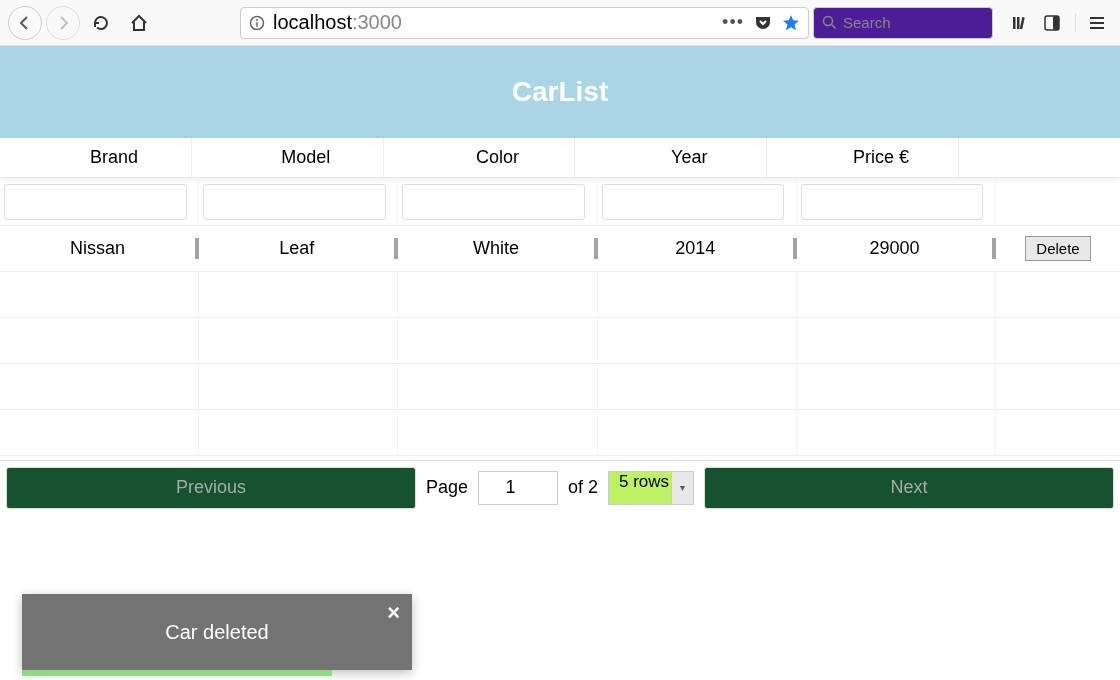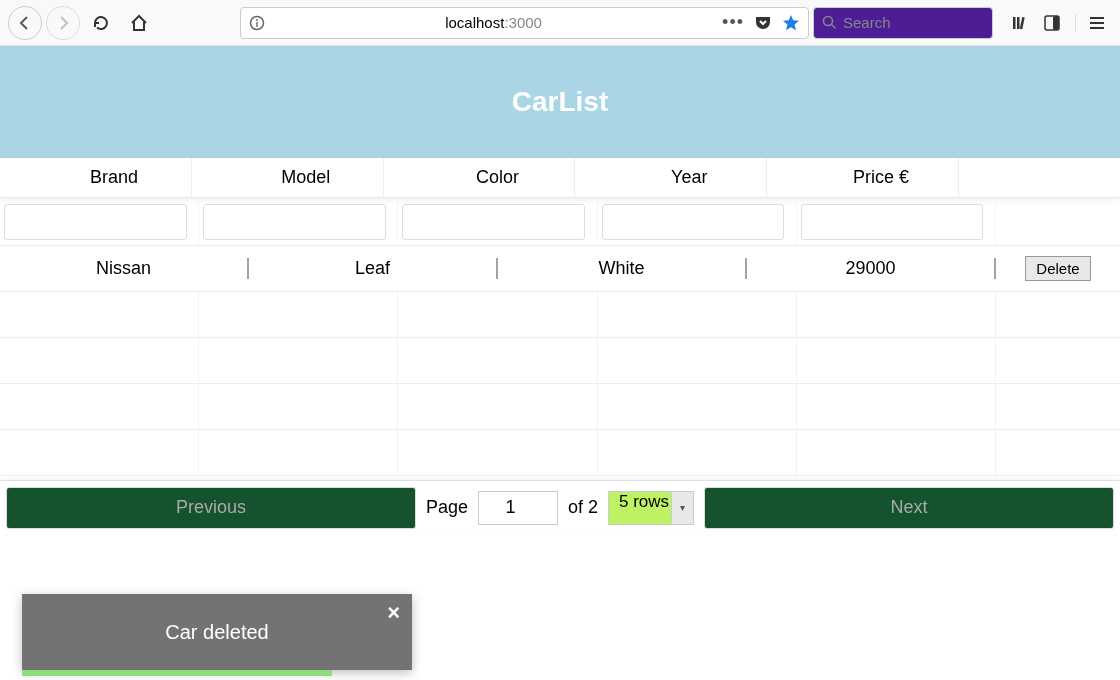--- a/index.html
+++ b/index.html
@@ -28,21 +28,21 @@
       height: 32px;
       background: #fff;
       border: 1px solid #ccc;
       border-radius: 4px;
       display: flex;
       align-items: center;
       padding: 0 8px;
       margin-left: 80px;
       gap: 8px;
     }
-    .url-text { flex: 1; font-size: 15px; color: #333; text-align: center; }
+    .url-text { flex: 1; font-size: 20px; color: #333; }
     .url-text .host { color: #000; }
     .url-text .port { color: #888; }
     .url-icons { display: flex; gap: 10px; align-items: center; }
     .search-bar {
       width: 180px;
       height: 32px;
       background: #4c1d95;
       border: 1px solid #ccc;
       border-radius: 4px;
       display: flex;
@@ -50,21 +50,21 @@
       padding: 0 8px;
       gap: 6px;
       color: #888;
       font-size: 15px;
     }
     .chrome-right { display: flex; gap: 14px; align-items: center; margin-left: 14px; margin-right: 6px; }
 
     
     .app-header {
       background: #aad5e4;
-      height: 112px;
+      height: 92px;
       display: flex;
       align-items: center;
       justify-content: center;
     }
     .app-title { color: #fff; font-size: 28px; font-weight: bold; }
 
     
     .table-wrap { width: 100%; }
     .table-head {
       display: flex;
@@ -120,21 +120,21 @@
       border-bottom: 1px solid #eee;
       display: flex;
     }
     .empty-row .ecell { flex: 1; border-right: 1px solid #f3f3f3; }
     .empty-row .ecell:last-child { border-right: none; width: 124px; flex: none; }
 
     
     .table-head .th { border-right: 1px solid #eee; }
     .table-head .th:last-child { border-right: none; }
     .filter-row .filter-cell { border-right: 1px solid #f4f4f4; }
-    .data-row .td { border-right: 2px solid #a3a3a3; }
+    .data-row .td { border-right: 4px solid #a3a3a3; }
     .data-row .td-action, .filter-row .filter-action { border-right: none; }
 
     
     .pagination {
       display: flex;
       align-items: center;
       height: 54px;
       border-top: 1px solid #e0e0e0;
       box-shadow: 0 -1px 4px rgba(0,0,0,0.05);
       padding: 0 6px;
@@ -312,20 +312,21 @@
     <div class="filter-cell"><input style=""></div>
     <div class="filter-cell"><input style=""></div>
     <div class="filter-cell"><input style=""></div>
     <div class="filter-action"></div>
   </div>
 
   <div class="data-row">
     <div class="td">Nissan</div>
     <div class="td">Leaf</div>
     <div class="td">White</div>
+    <div class="td">2014</div>
     <div class="td">29000</div>
     <div class="td-action">
       <button class="delete-btn">Delete</button>
     </div>
   </div>
 
   <div class="empty-row">
       <div class="ecell"></div>
       <div class="ecell"></div>
       <div class="ecell"></div>

